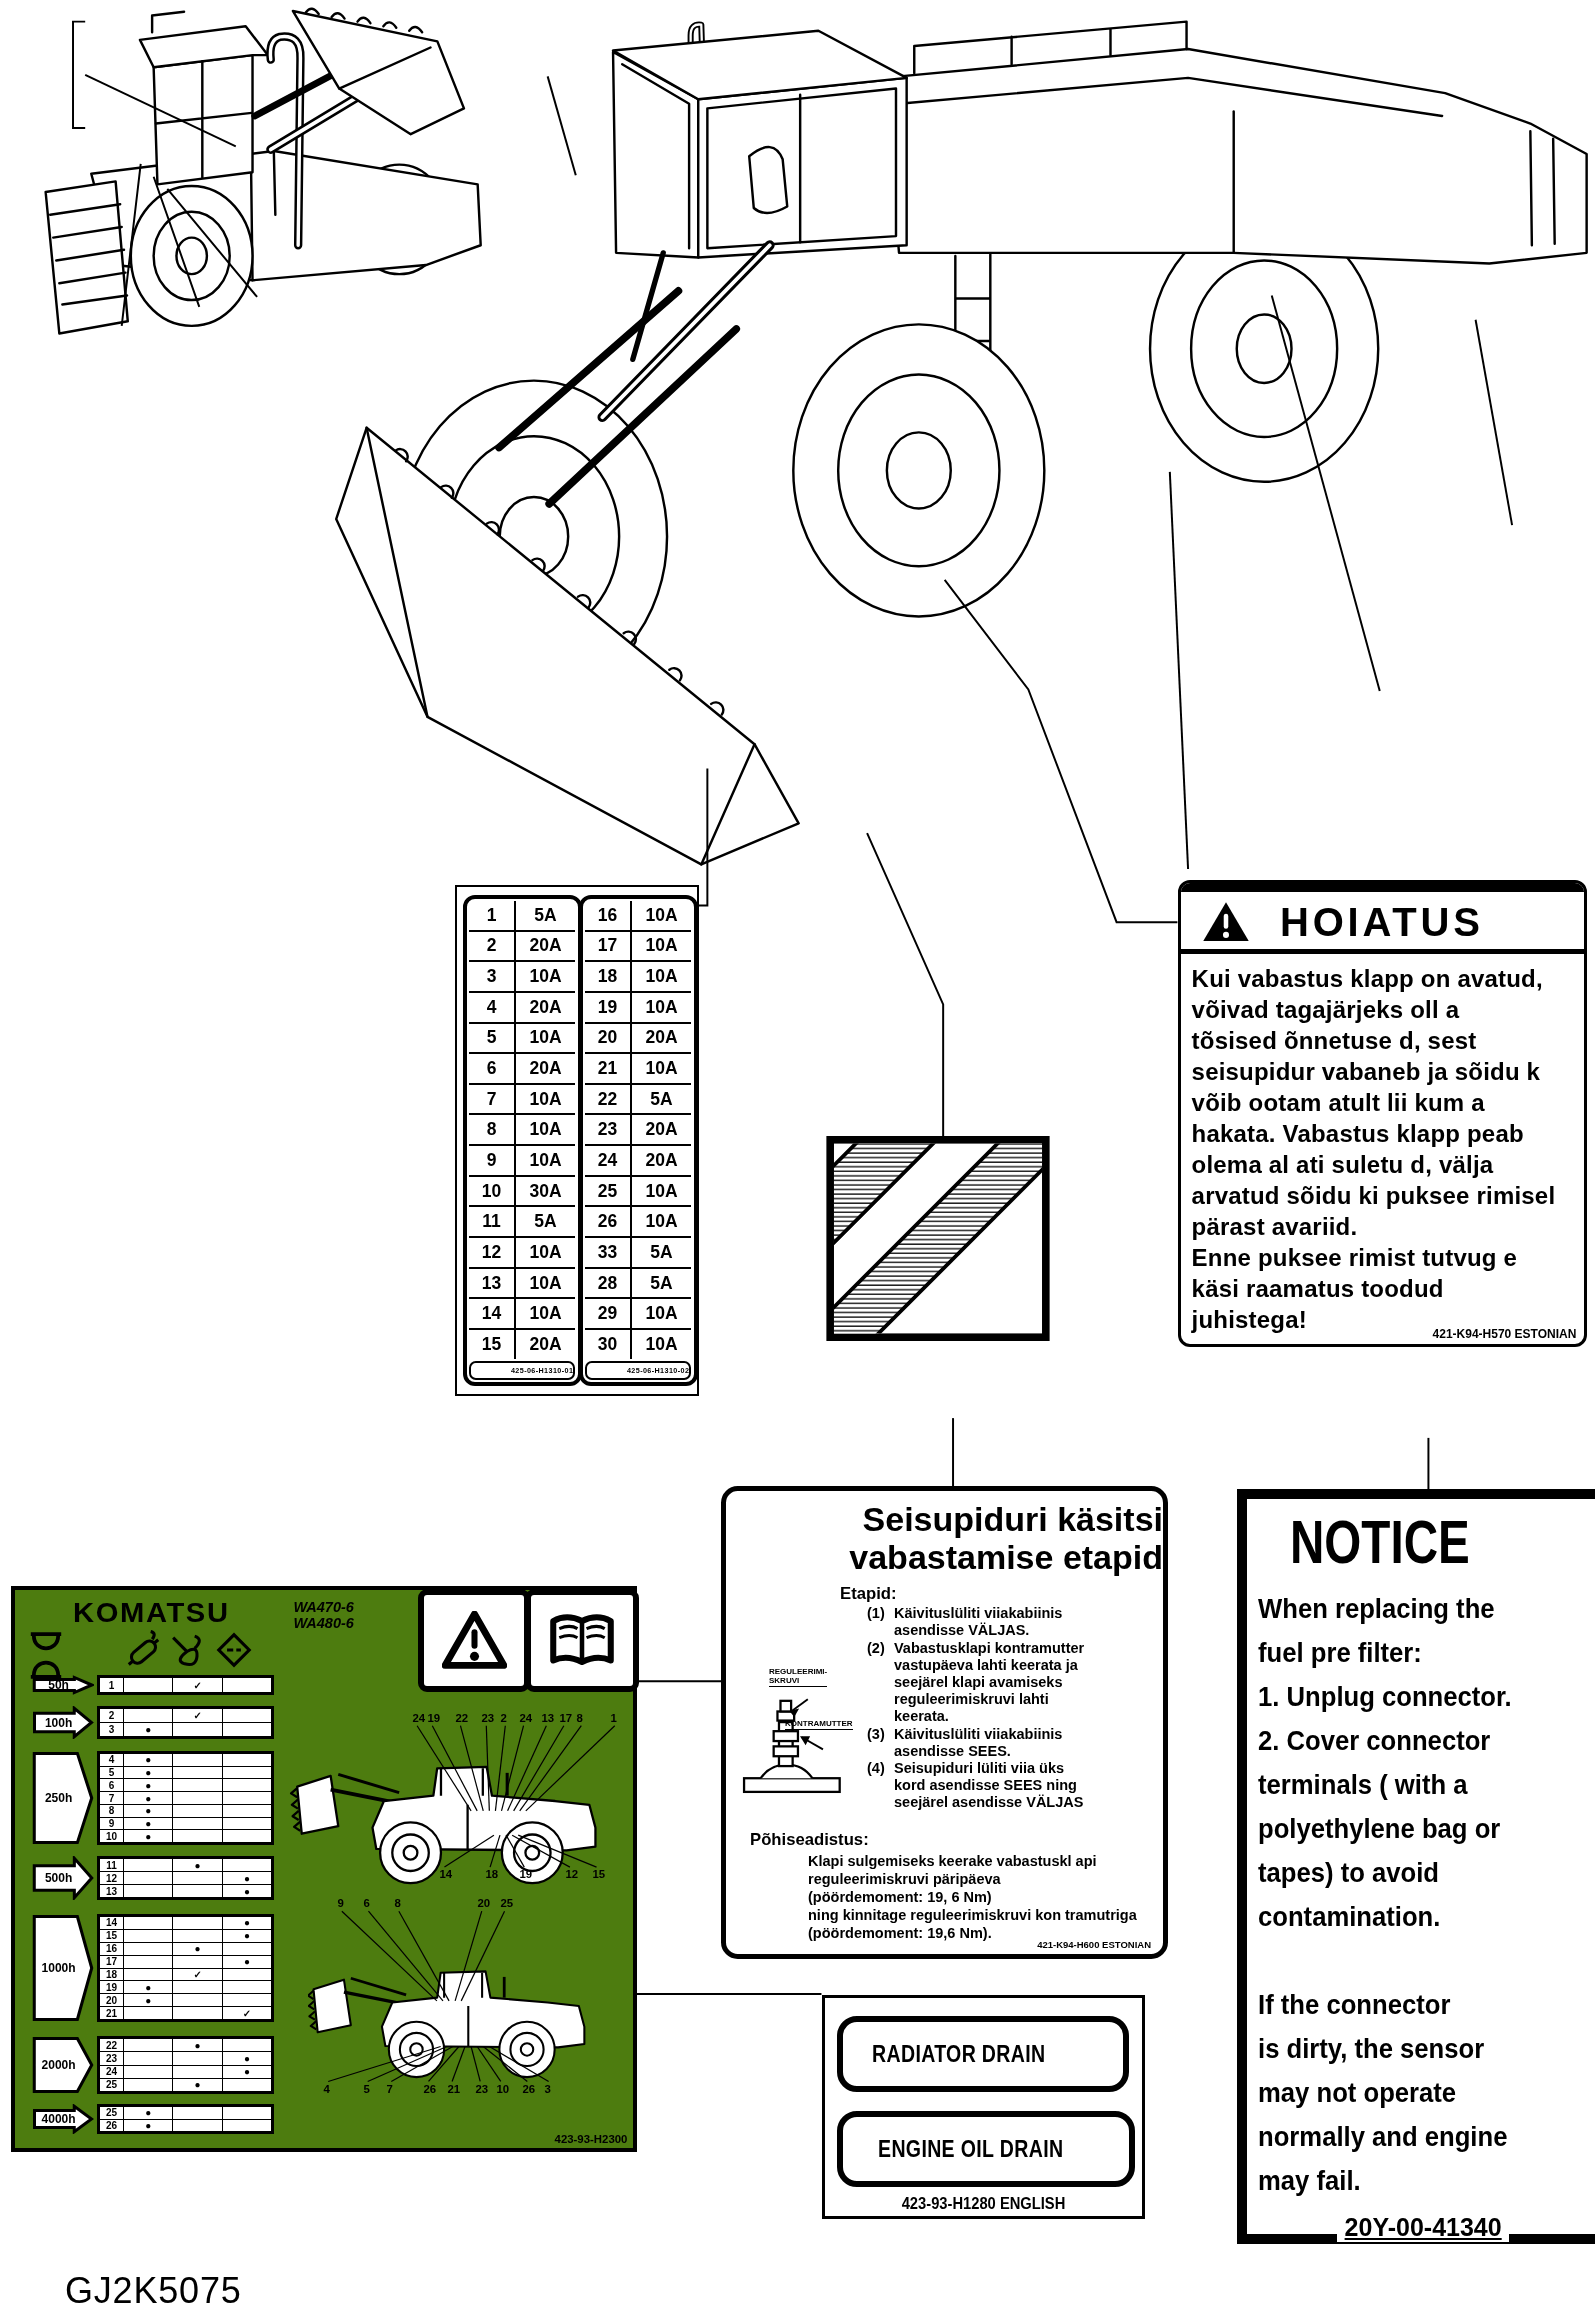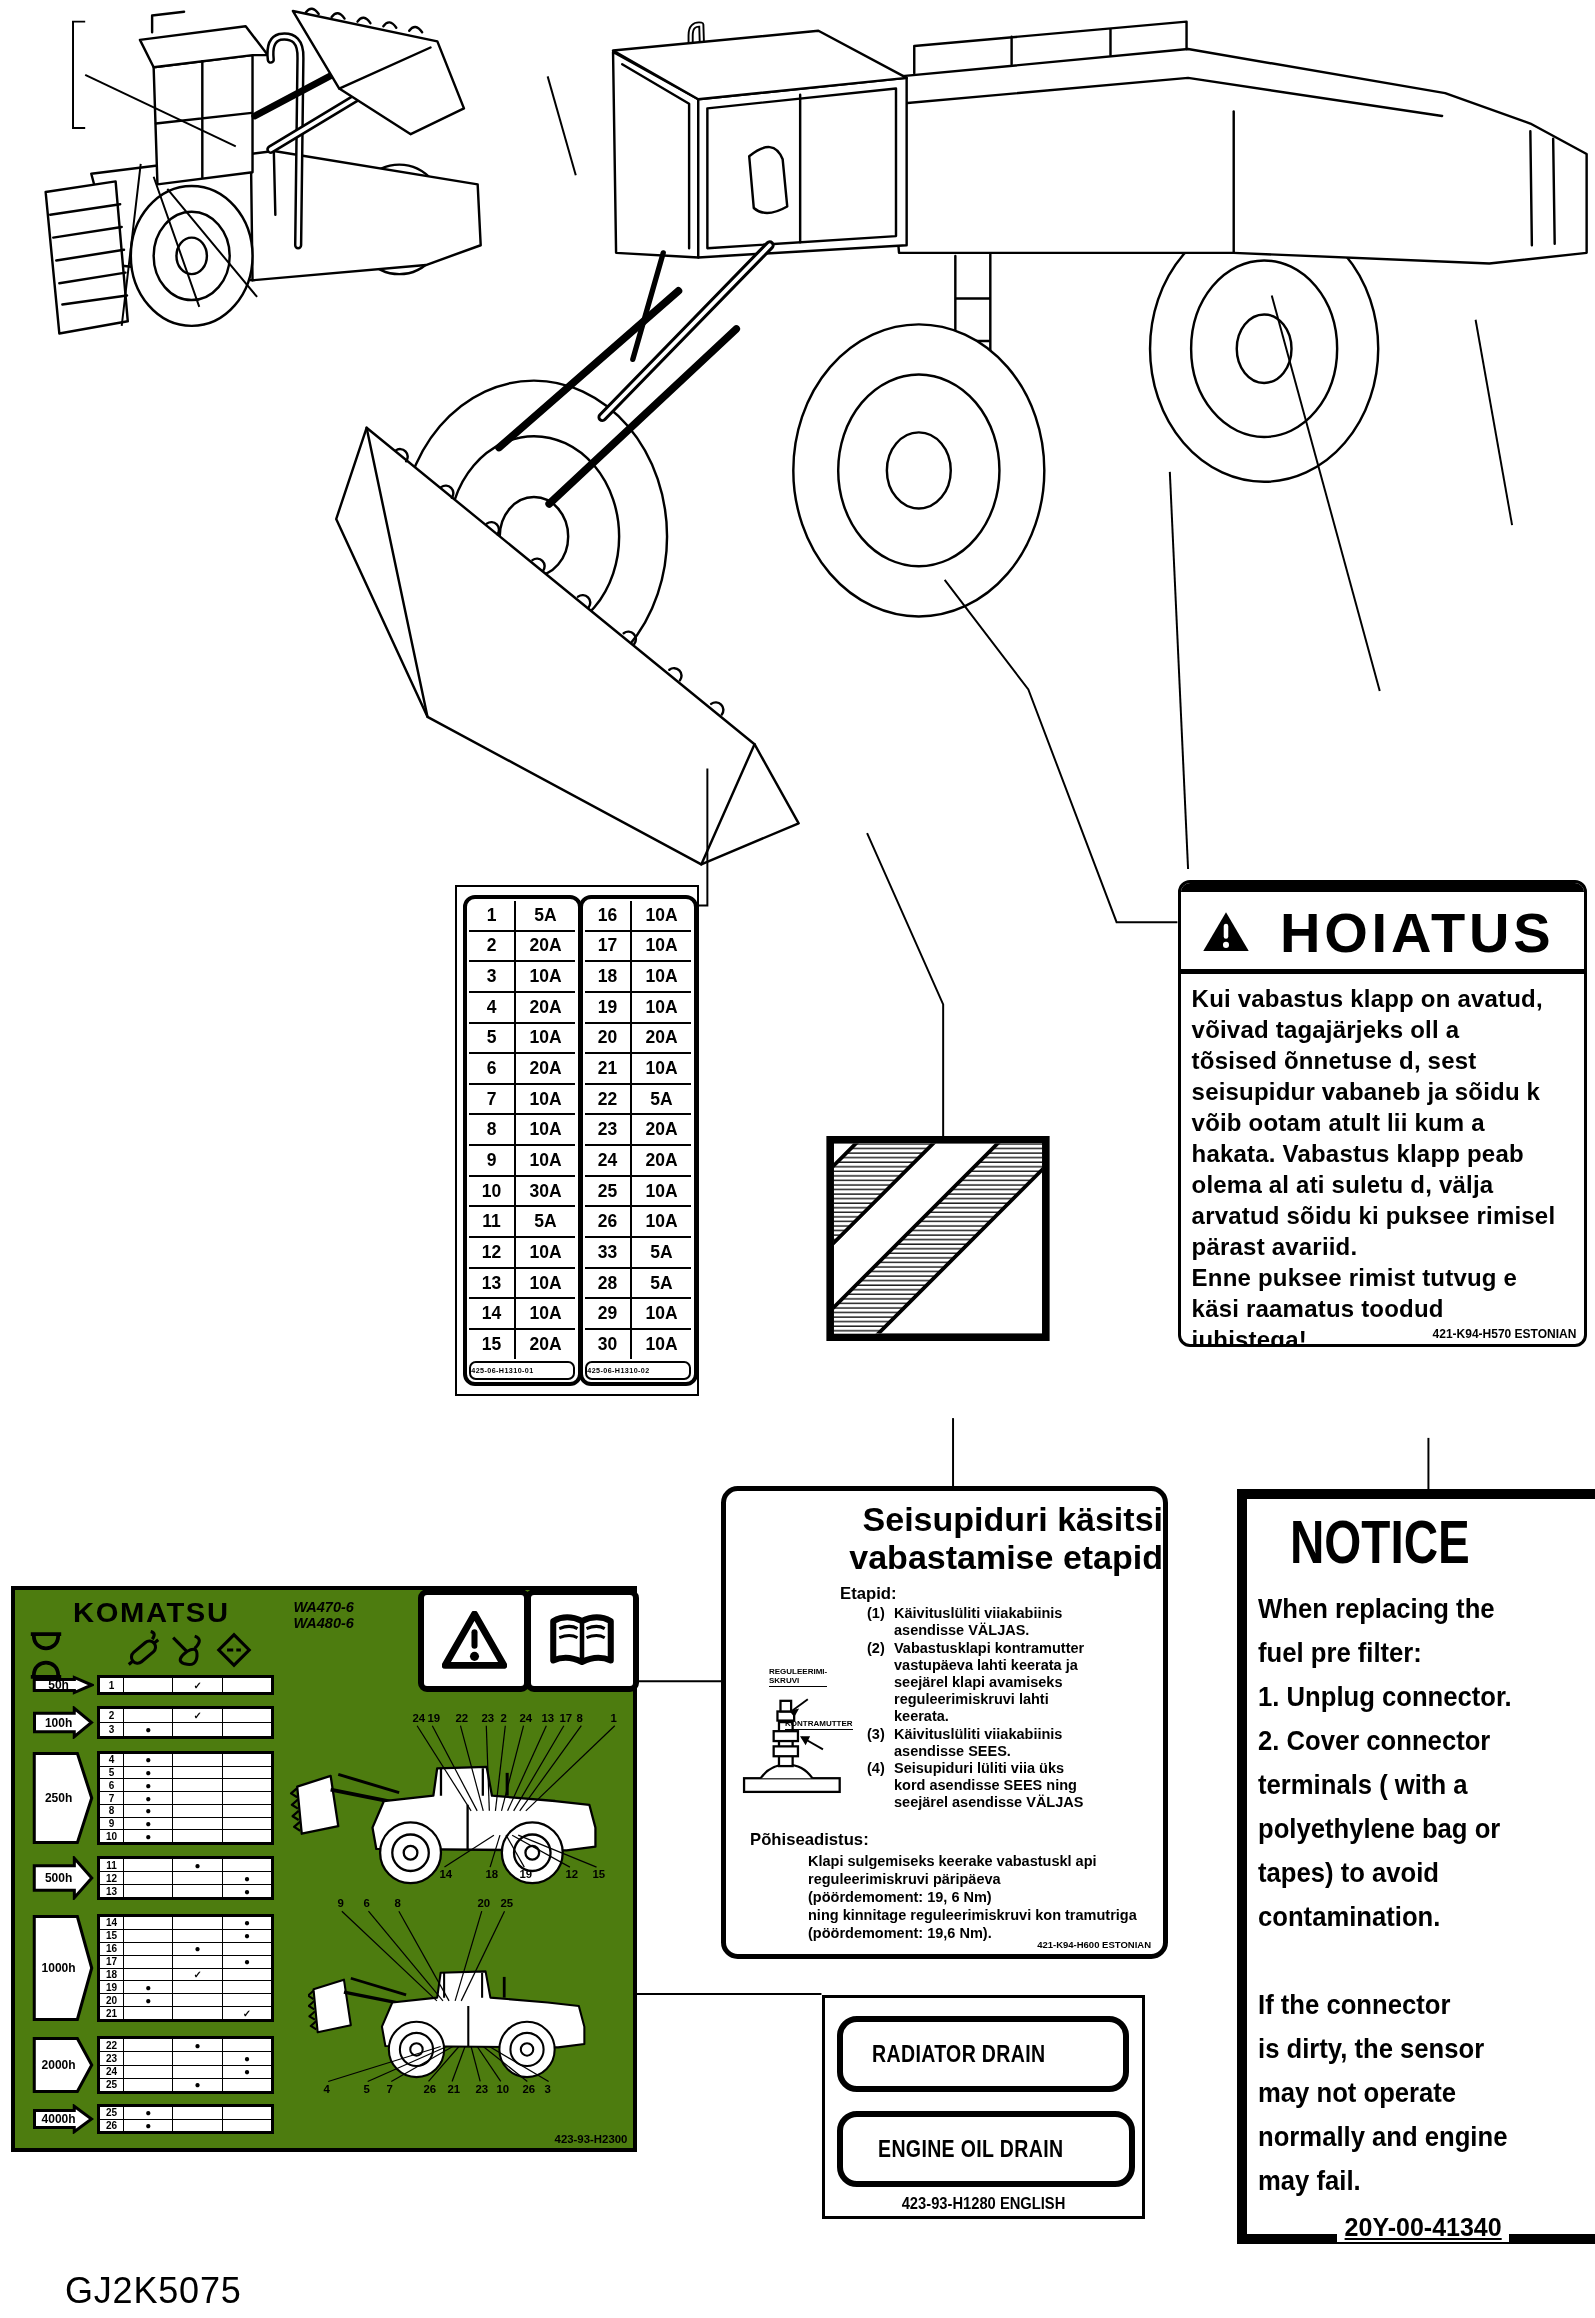--- a/index.html
+++ b/index.html
@@ -13,29 +13,29 @@
   .fuse-plate{position:absolute;top:7.6px;bottom:7.6px;width:106px;border:4.6px solid #000;border-radius:12px;
               background:#fff;display:flex;flex-direction:column;padding:2.3px;}
   #fuse-plate-0{left:6px;} #fuse-plate-1{left:122px;}
   .fuse-rows{flex:1;display:flex;flex-direction:column;}
   .fuse-row{flex:1;display:flex;border-top:2.3px solid #000;}
   .fuse-row:first-child{border-top:none;}
   .fn,.fa{display:flex;align-items:center;justify-content:center;font-weight:bold;font-size:17.5px;}
   .fn{width:42%;border-right:2.3px solid #000;}
   .fa{flex:1;}
   .fuse-part{height:15px;border:2.3px solid #000;border-radius:6.8px;margin-top:2.3px;
-             font-size:7.2px;font-weight:bold;text-align:left;line-height:15px;letter-spacing:0.4px;}
+             font-size:7.2px;font-weight:bold;text-align:right;line-height:15px;letter-spacing:0.4px;}
   
   #stripes{position:absolute;left:826px;top:1136px;}
   
   #hoiatus{position:absolute;left:1178px;top:880px;width:403px;height:461px;border:3.8px solid #000;
            border-radius:12px;background:#fff;overflow:hidden;}
   .h-topbar{height:9px;background:#000;}
   .h-head{display:flex;align-items:center;gap:29px;padding:7.6px 9px 4.6px 20px;}
-  .h-title{font-size:56px;font-weight:bold;letter-spacing:3.8px;}
+  .h-title{font-size:40px;font-weight:bold;letter-spacing:3.8px;}
   .h-rule{height:5.3px;background:#000;}
   .h-body{padding:9px 7.6px 0 10.6px;font-size:24px;font-weight:bold;line-height:31px;white-space:pre-line;letter-spacing:0.2px;}
   .h-code{position:absolute;right:7.6px;bottom:3px;font-size:12px;font-weight:bold;}
   
   #brake{position:absolute;left:721px;top:1486px;width:437px;height:463px;border:5.3px solid #000;
          border-radius:16.7px;background:#fff;}
   .b-title{position:absolute;left:0;right:0;top:9px;text-align:right;font-size:34px;font-weight:bold;
            line-height:38px;white-space:pre-line;}
   .b-etapid{position:absolute;left:114px;top:93px;font-size:16.7px;font-weight:bold;}
   #brake-steps{position:absolute;left:141px;top:114px;width:288px;}

